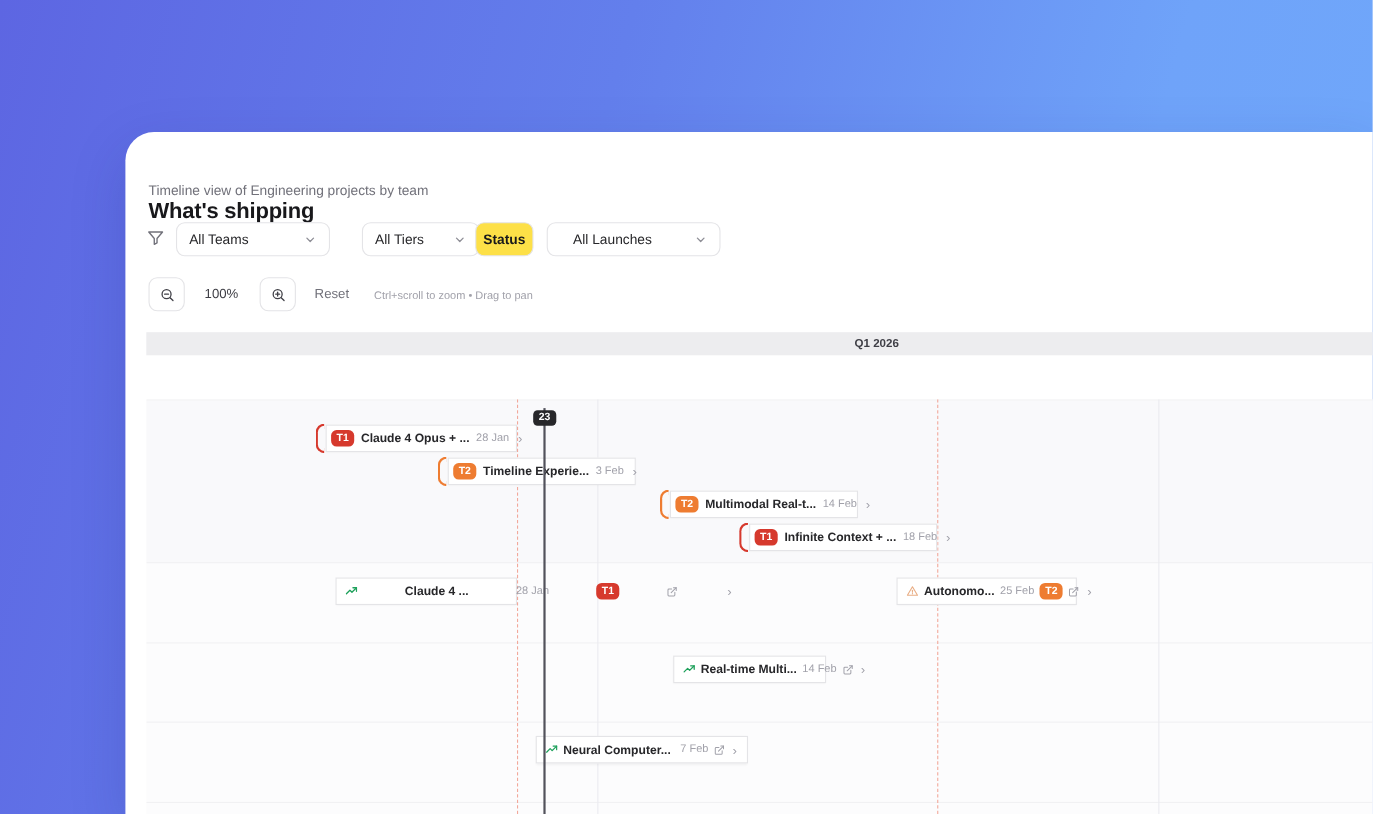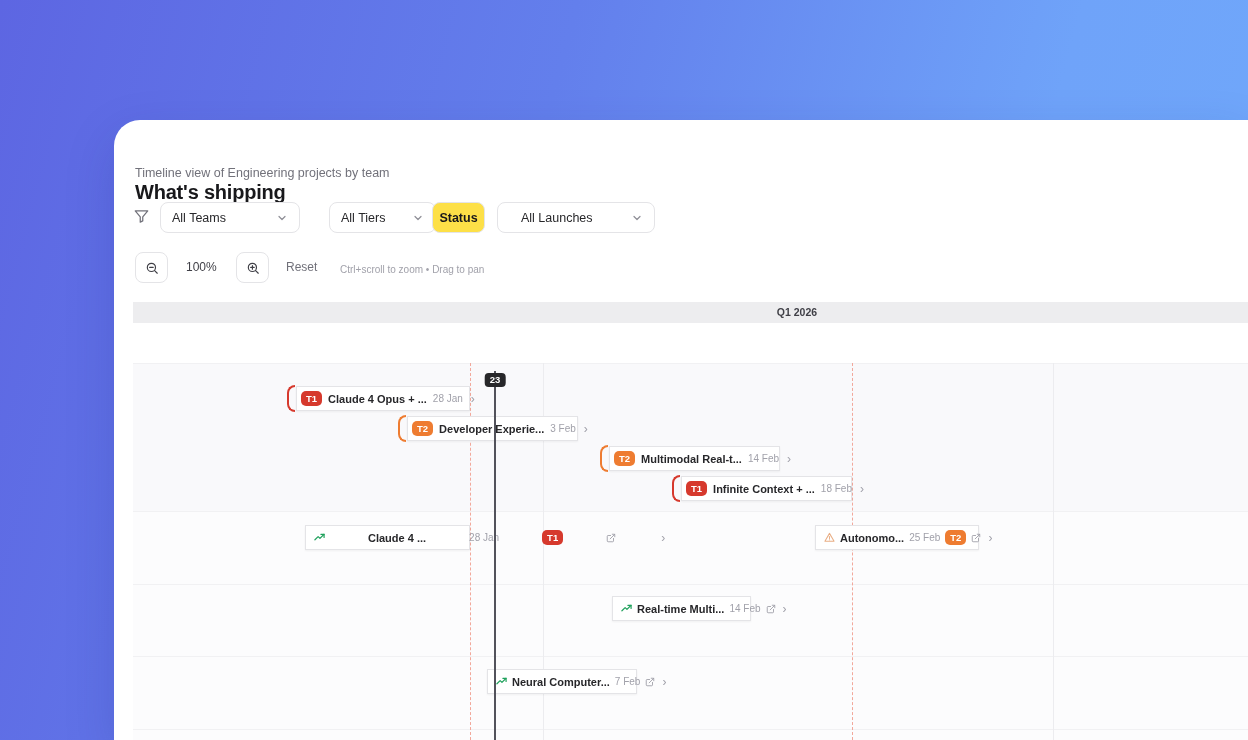--- a/index.html
+++ b/index.html
@@ -131,21 +131,21 @@
         <div class="bracket" style="left: 154px; top: 22px; border-color: rgb(214, 57, 45);"></div>
         <div class="pill" style="left: 163px; top: 23px; width: 174px;">
           <span class="tier-badge" style="background: rgb(214, 57, 45);">T1</span>
           <span class="pill-title">Claude 4 Opus + ...</span>
           <span class="pill-date">28 Jan</span>
           <span class="chev-right">›</span>
         </div>
         <div class="bracket" style="left: 265px; top: 52px; border-color: rgb(238, 124, 49);"></div>
         <div class="pill" style="left: 274px; top: 53px; width: 171px;">
           <span class="tier-badge" style="background: rgb(238, 124, 49);">T2</span>
-          <span class="pill-title">Developer Experie...</span>
+          <span class="pill-title">Timeline Experie...</span>
           <span class="pill-date">3 Feb</span>
           <span class="chev-right">›</span>
         </div>
         <div class="bracket" style="left: 467px; top: 82px; border-color: rgb(238, 124, 49);"></div>
         <div class="pill" style="left: 476px; top: 83px; width: 171px;">
           <span class="tier-badge" style="background: rgb(238, 124, 49);">T2</span>
           <span class="pill-title">Multimodal Real-t...</span>
           <span class="pill-date">14 Feb</span>
           <span class="chev-right">›</span>
         </div>
@@ -206,21 +206,21 @@
           <span class="pill-date">14 Feb</span>
           <span class="icon16">
             <svg viewBox="0 0 24 24" fill="none" stroke-linecap="round" stroke-linejoin="round" width="10" height="10" stroke="#a1a1aa">
               <path d="M18 13v6a2 2 0 0 1-2 2H5a2 2 0 0 1-2-2V8a2 2 0 0 1 2-2h6" stroke-width="2.2"></path>
               <polyline points="15 3 21 3 21 9" stroke-width="2.2"></polyline>
               <line x1="10" y1="14" x2="21" y2="3" stroke-width="2.2"></line>
             </svg>
           </span>
           <span class="chev-right">›</span>
         </div>
-        <div class="pill milestone" style="left: 354px; top: 306px; width: 150px;">
+        <div class="pill milestone" style="left: 354px; top: 306px; width: 193px;">
           <span class="icon16">
             <svg viewBox="0 0 24 24" fill="none" stroke-linecap="round" stroke-linejoin="round" width="11" height="11" stroke="#1fa15c">
               <polyline points="2 17 9 10 13 14 22 5" stroke-width="2.6"></polyline>
               <polyline points="15 5 22 5 22 12" stroke-width="2.6"></polyline>
             </svg>
           </span>
           <span class="pill-title">Neural Computer...</span>
           <span class="pill-date">7 Feb</span>
           <span class="icon16">
             <svg viewBox="0 0 24 24" fill="none" stroke-linecap="round" stroke-linejoin="round" width="10" height="10" stroke="#a1a1aa">

